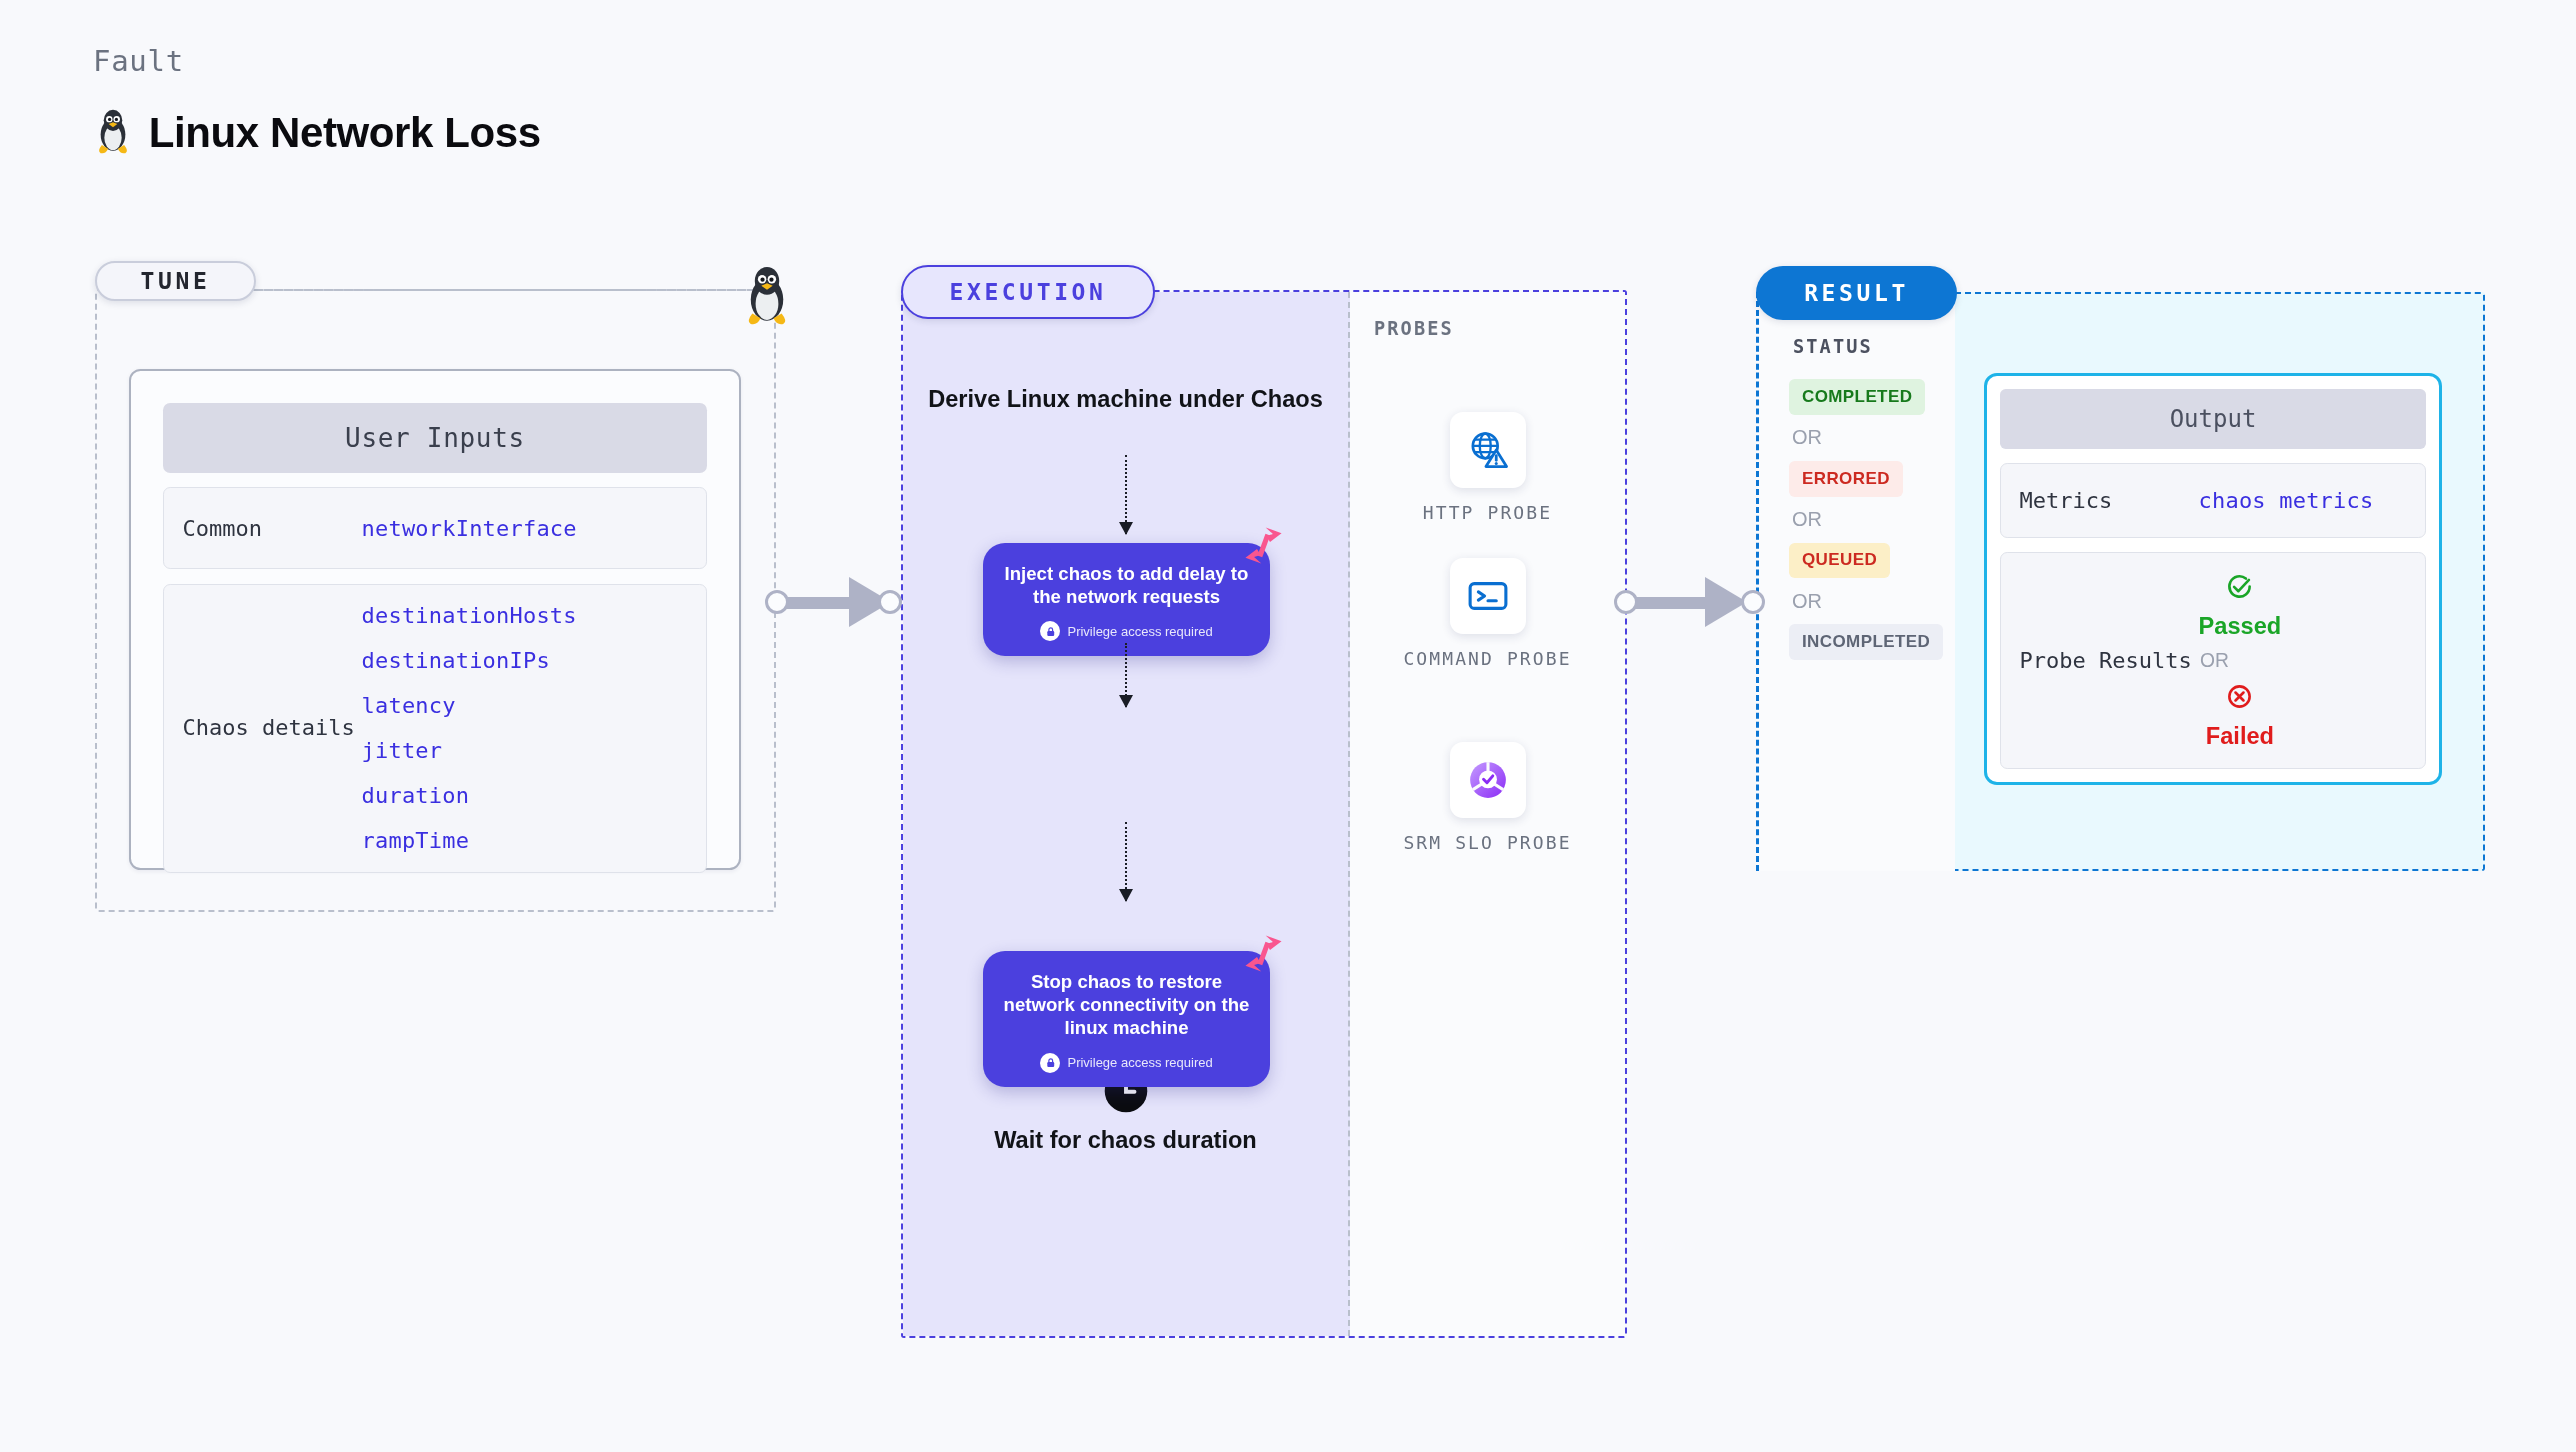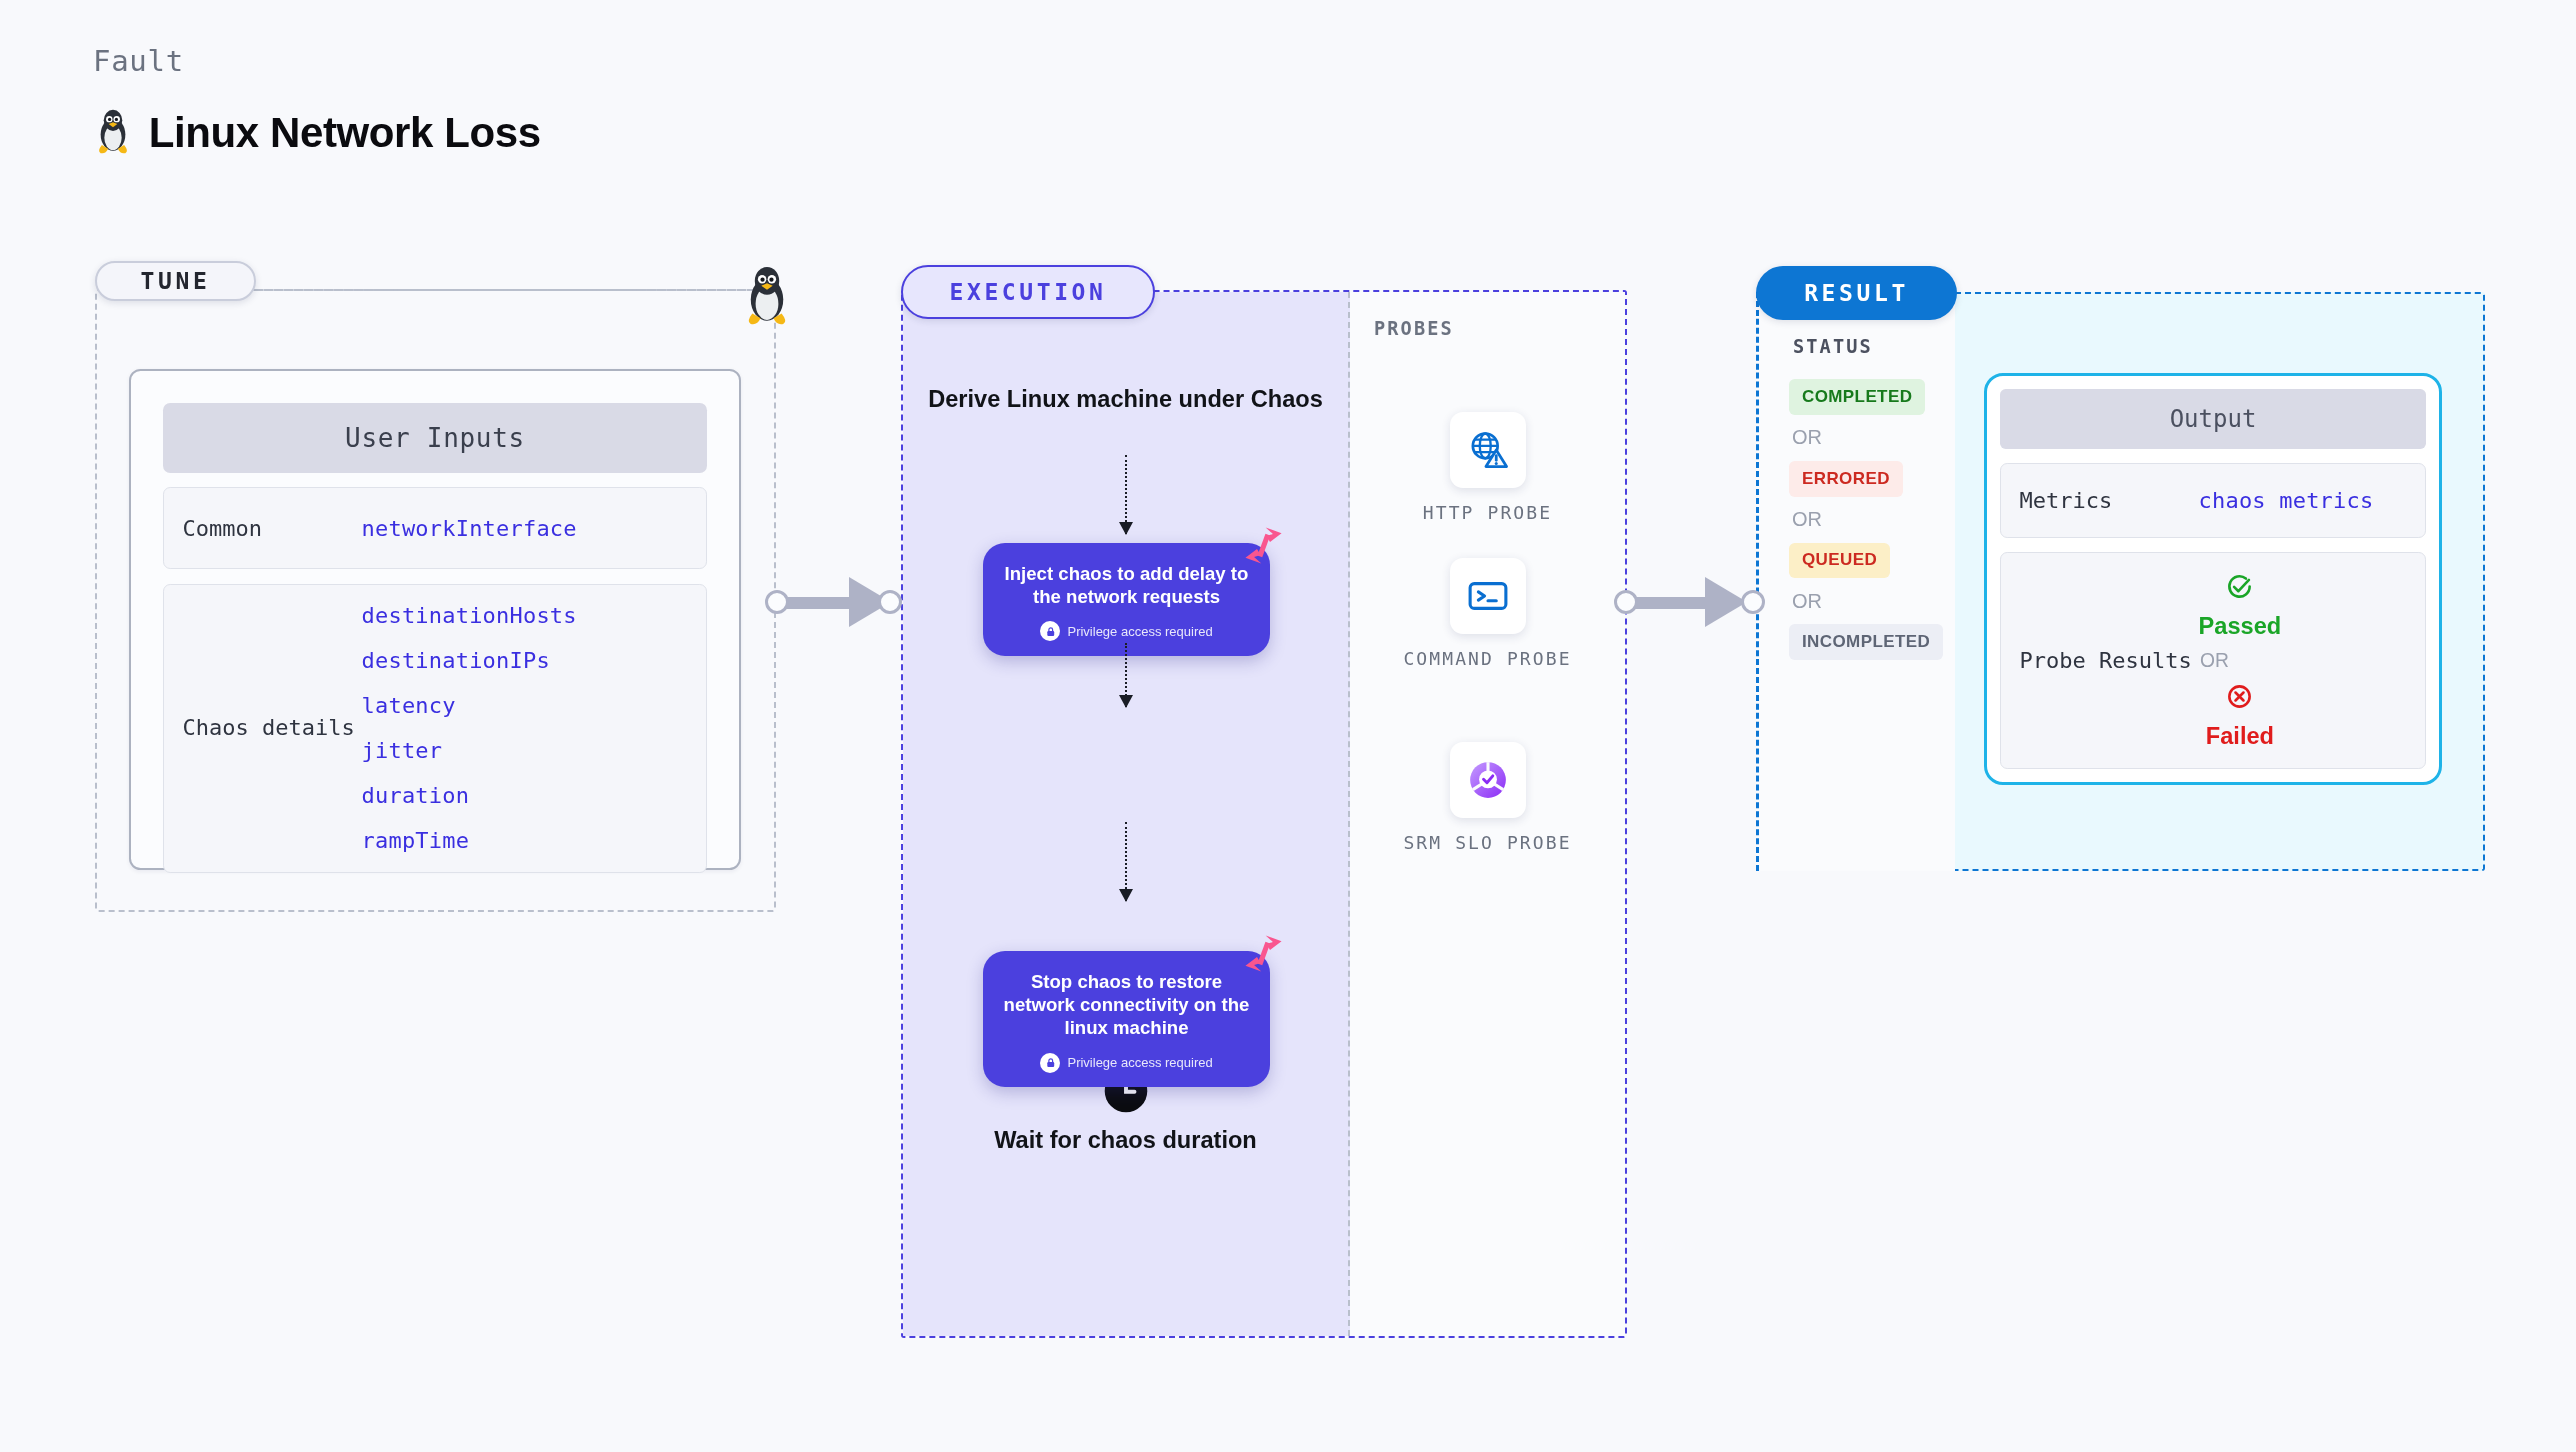--- a/index.html
+++ b/index.html
@@ -203,21 +203,21 @@
   }
   .status-or { font-size:20px; color:#9aa0ae; margin:11.5px 0 11.5px 2.9px; }
 
   #result-panel {
     position:absolute; left:199px; top:0; width:530px; height:100%;
     background:#e9f9fe; border:2.9px dashed #0d76d3;
     border-left:none; border-radius:0 2.9px 2.9px 0;
   }
   #output-card {
     position:absolute; left:29px; top:79px; width:458px;
-    background:#fff; border:3.6px solid #1eb3e8; border-radius:19px; padding:13px;
+    background:#fff; border:3.6px solid #1eb3e8; border-radius:13px; padding:13px;
   }
   #output-title {
     background:#d9dae6; border-radius:5.7px;
     font-family:"DejaVu Sans Mono", monospace;
     font-size:24px; color:#4b5060; text-align:center; padding:15.8px 0;
   }
   #metrics-block { height:75px; }
   #probe-results-block { min-height:190px; }
   .pf-row { display:flex; align-items:center; gap:10px;flex-direction:column; }
   .pf-text { font-size:23.6px; font-weight:700; }

